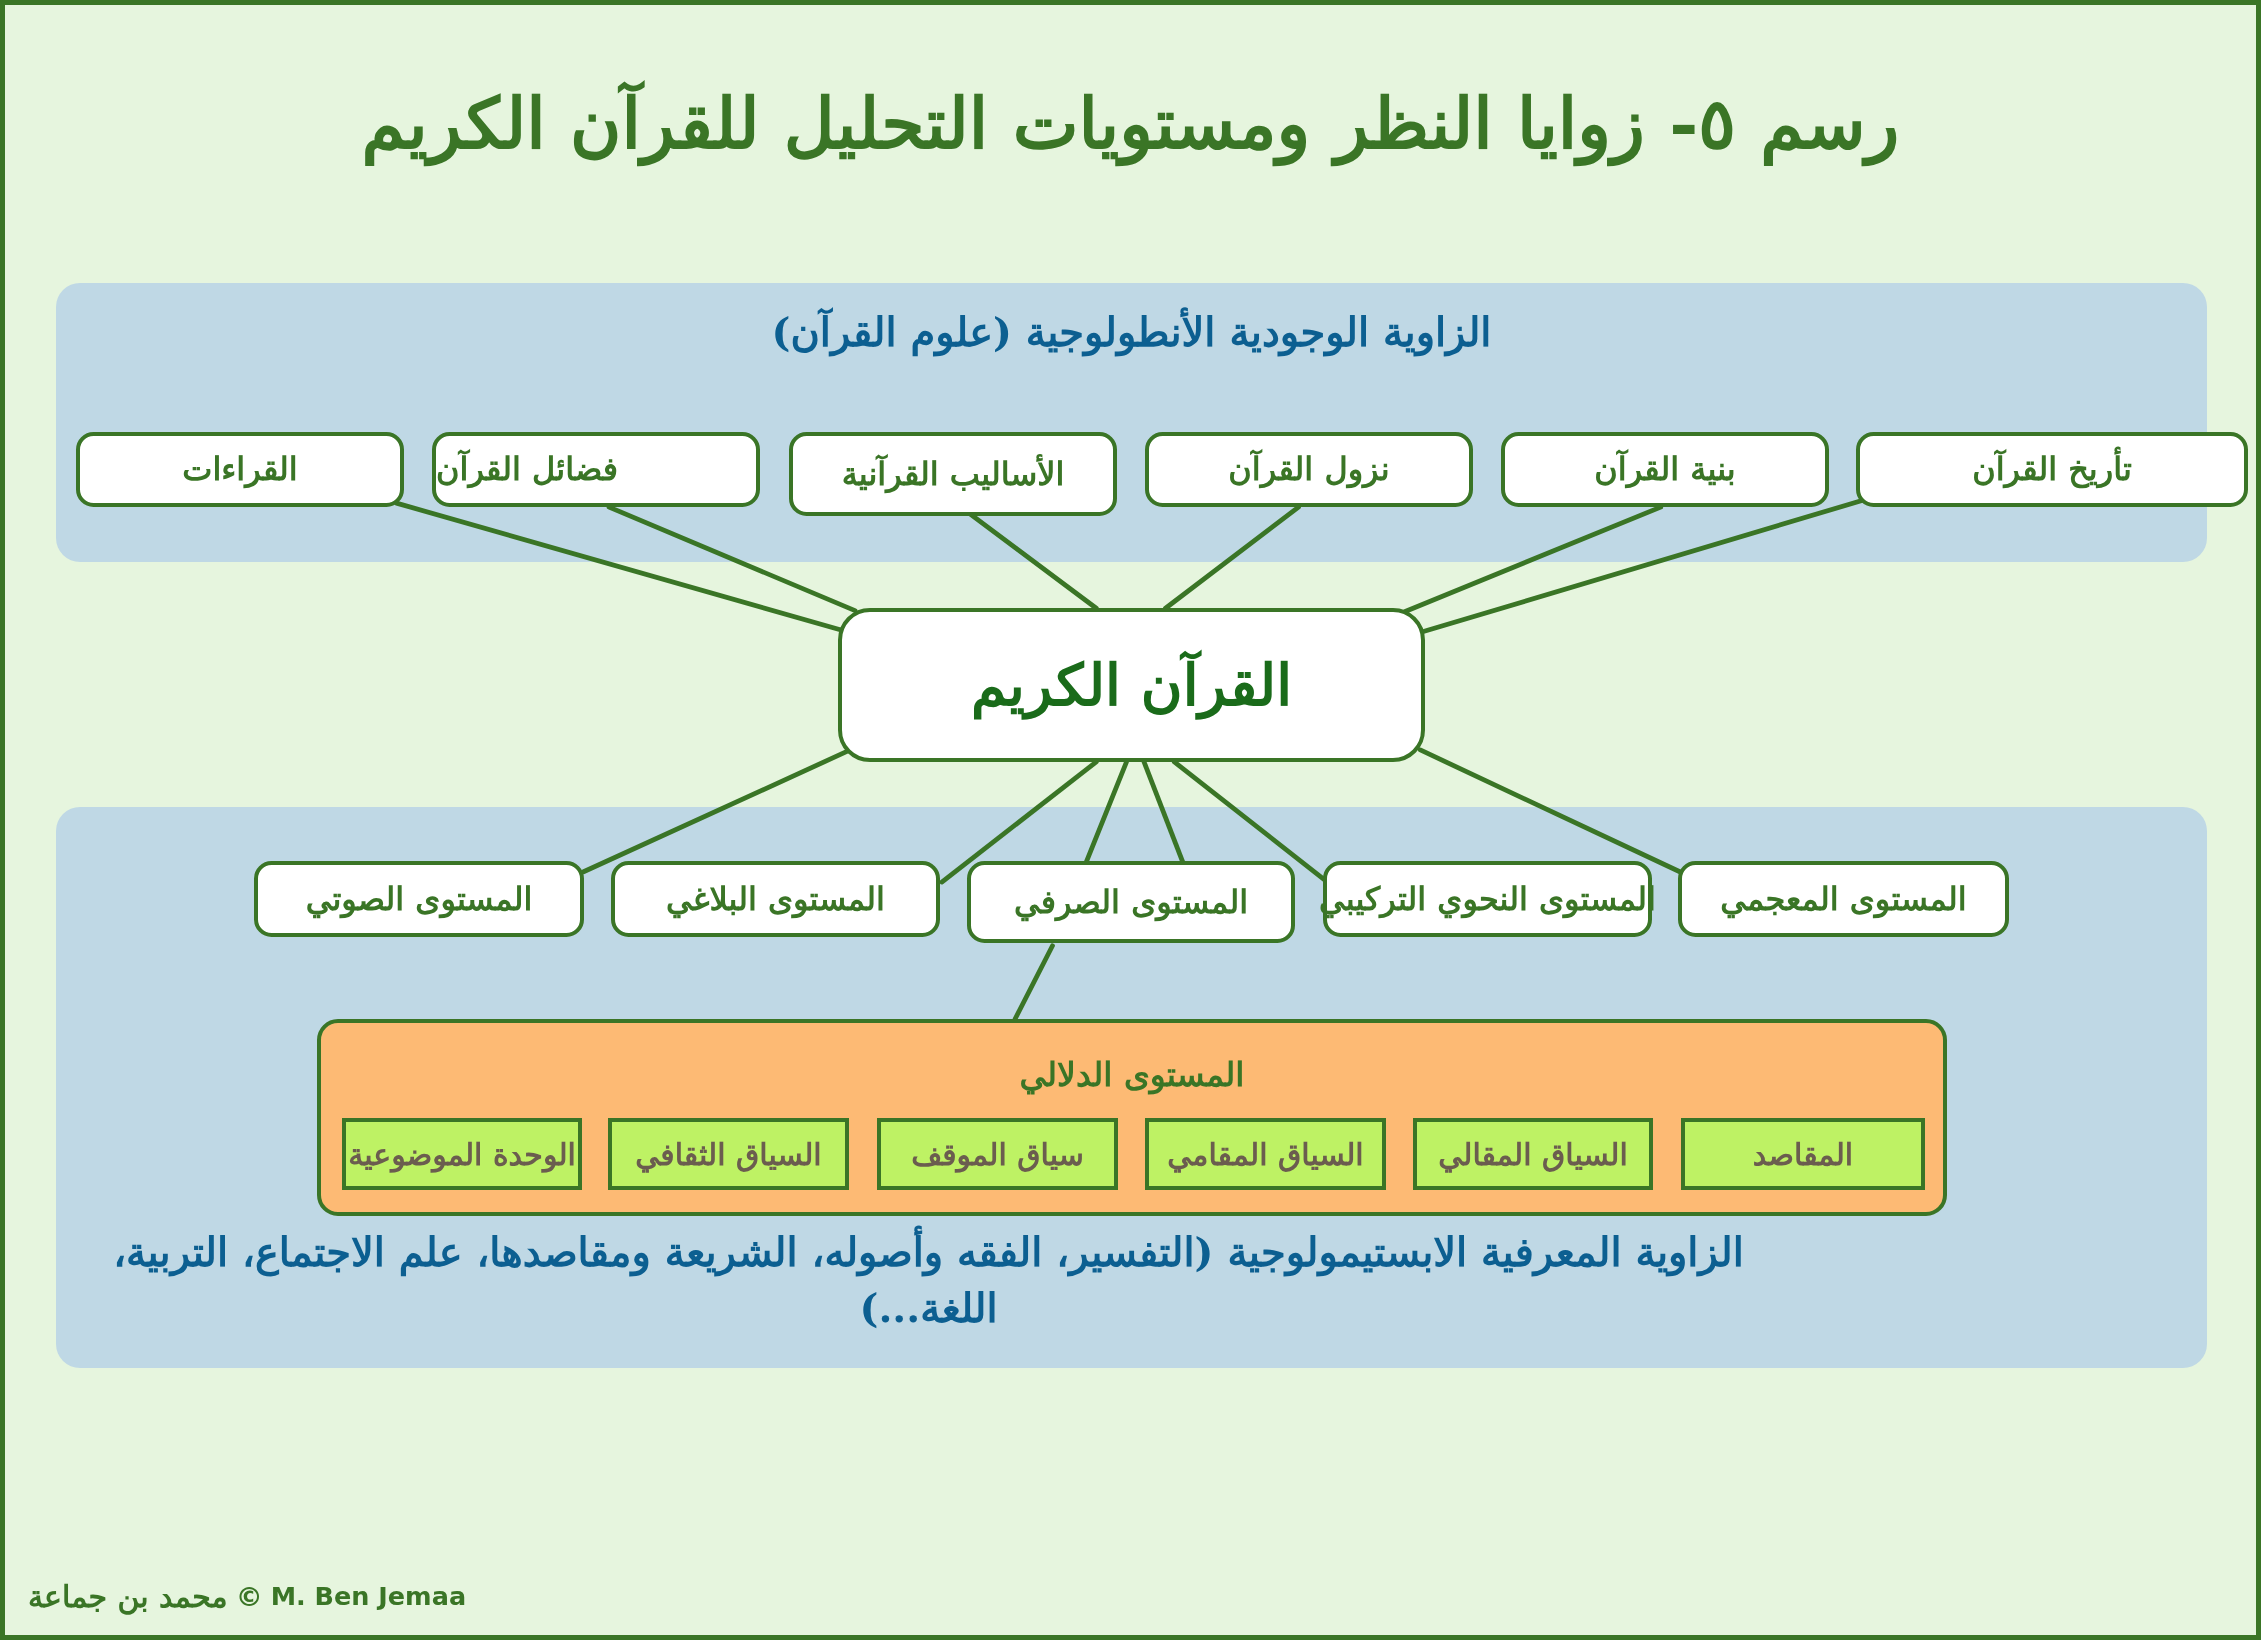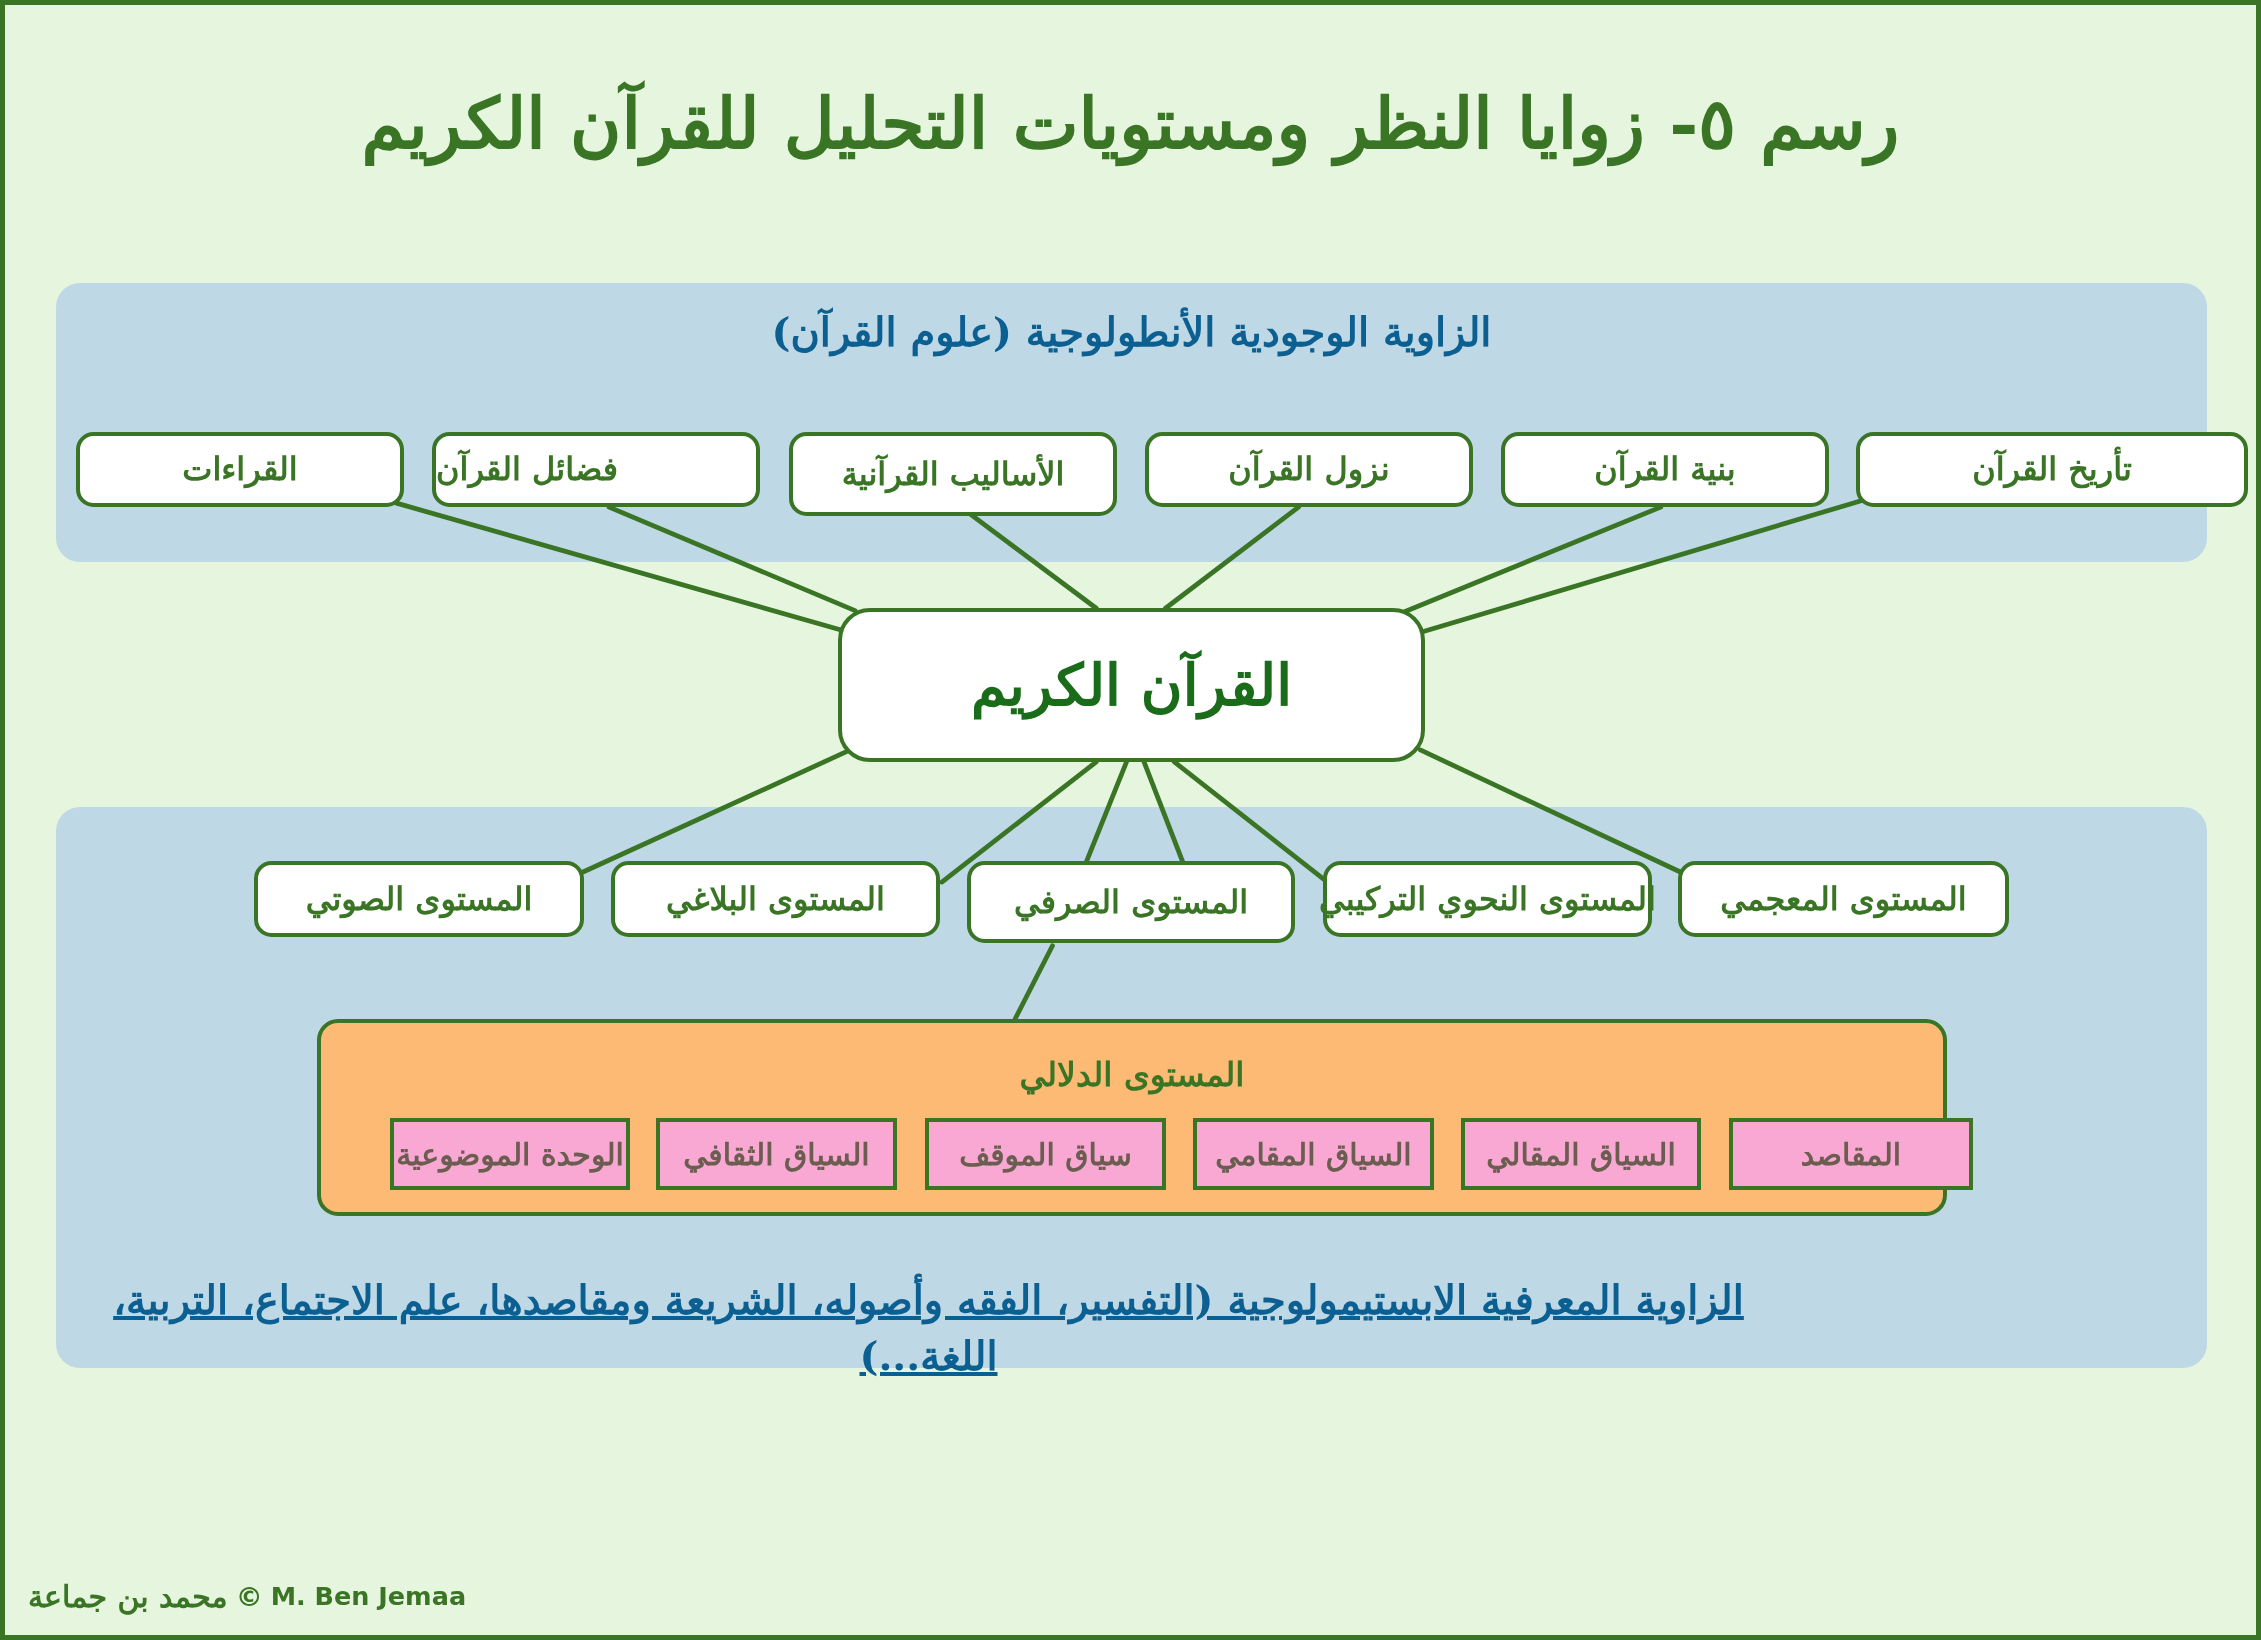--- a/index.html
+++ b/index.html
@@ -4,27 +4,27 @@
 <style>
   html, body { margin: 0; padding: 0; }
   body { width: 2261px; height: 1640px; position: relative; overflow: hidden; background: #e6f5de; font-family: "DejaVu Serif", "Liberation Serif", serif; }
   .frame { position: absolute; left: 0; top: 0; width: 2261px; height: 1640px; box-sizing: border-box; border: 5.6px solid #3a7526; background: #e6f5de; }
   .title { position: absolute; left: 0; top: 76px; width: 2261px; text-align: center; direction: rtl; color: #3a7526; font-weight: bold; font-size: 70px; line-height: 96px; }
   .panel { position: absolute; background: #bfd8e5; border-radius: 24px; }
   .panel-top { left: 56px; top: 283px; width: 2151px; height: 279px; }
   .panel-bottom { left: 56px; top: 807px; width: 2151px; height: 561px; }
   .panel-label { position: absolute; direction: rtl; text-align: center; color: #0c5f91; font-weight: bold; font-size: 40px; line-height: 56px; }
   .top-label { left: 56px; top: 304px; width: 2151px; }
-  .bottom-label { left: 56px; top: 1272px; width: 1745px; text-decoration: underline; }
+  .bottom-label { left: 56px; top: 1224px; width: 1745px; }
   svg.lines { position: absolute; left: 0; top: 0; width: 2261px; height: 1640px; }
   .box { position: absolute; box-sizing: border-box; background: #ffffff; border: 4.8px solid #3a7526; border-radius: 17.5px; display: flex; align-items: center; justify-content: center; direction: rtl; color: #3a7526; font-weight: bold; font-size: 32px; line-height: 1.2; text-align: center; white-space: nowrap; }
   .center-box { left: 838px; top: 608px; width: 587px; height: 154px; border-radius: 32px; font-size: 57px; color: #1a6b1a; }
   .semantic-box { position: absolute; left: 317px; top: 1019px; width: 1630px; height: 197px; box-sizing: border-box; background: #fdba74; border: 4.8px solid #3a7526; border-radius: 21px; }
   .semantic-title { position: absolute; left: 0; top: 28px; width: 100%; text-align: center; direction: rtl; color: #3a7526; font-weight: bold; font-size: 33px; line-height: 48px; }
-  .sub-box { position: absolute; box-sizing: border-box; top: 1118px; height: 72px; background: #f9a8d4; border: 4px solid #3a7526; display: flex; align-items: center; justify-content: center; direction: rtl; color: #6b5d4f; font-weight: bold; font-size: 30px; white-space: nowrap; margin-left: 48px; }
+  .sub-box { position: absolute; box-sizing: border-box; top: 1118px; height: 72px; background: #bef264; border: 4px solid #3a7526; display: flex; align-items: center; justify-content: center; direction: rtl; color: #6b5d4f; font-weight: bold; font-size: 30px; white-space: nowrap; }
   .footer { position: absolute; left: 28px; top: 1576px; height: 40px; display: flex; align-items: center; gap: 8px; color: #3a7526; font-weight: bold; }
   .footer-ar { direction: rtl; font-size: 30px; font-family: "DejaVu Serif", serif; }
   .footer-copy { font-size: 27px; font-family: "DejaVu Sans", sans-serif; }
   .footer-en { font-size: 25.5px; font-family: "DejaVu Sans", sans-serif; }
 </style>
 </head>
 <body>
 
 <div class="frame"></div>
 

